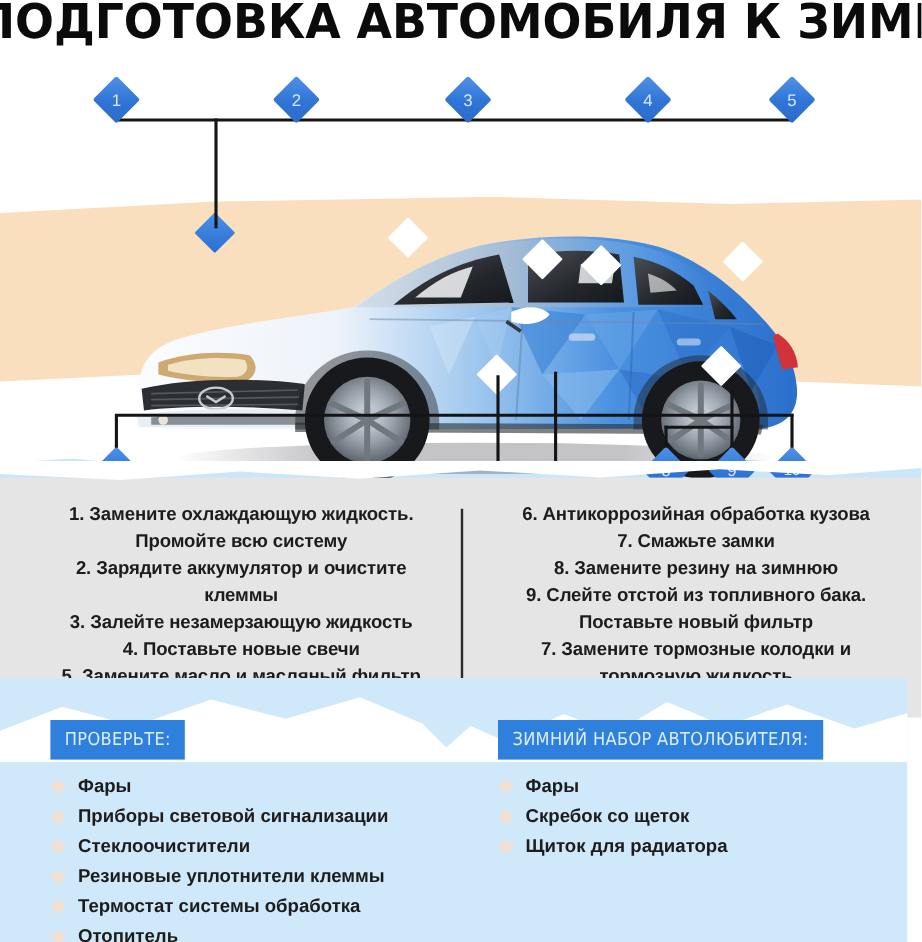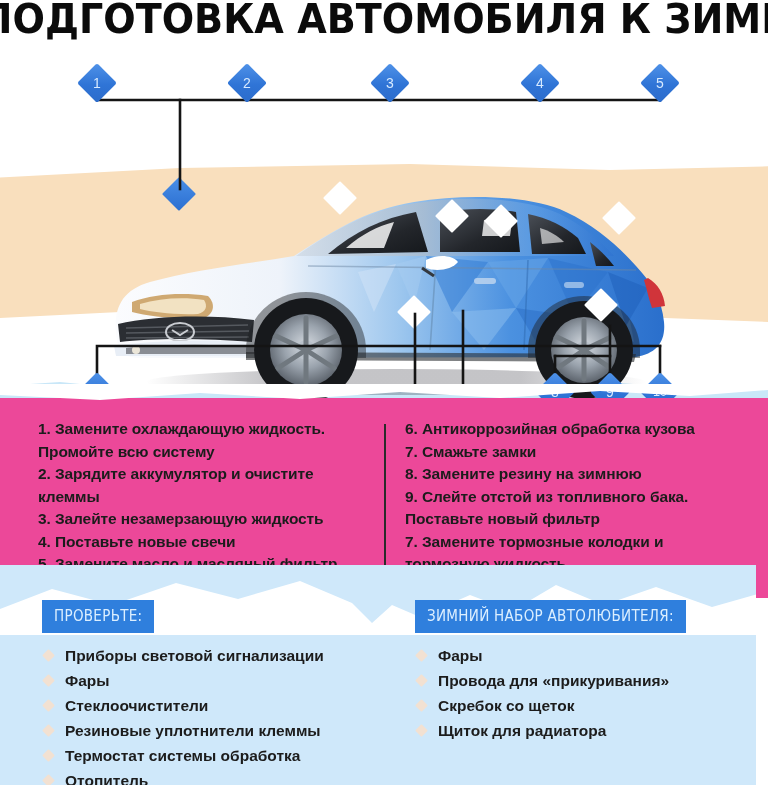--- a/index.html
+++ b/index.html
@@ -80,21 +80,22 @@
   
   .hot{
     position:absolute;width:24px;height:24px;transform:rotate(45deg);
     background:#ffffff;border-radius:1px;
   }
   .hot.blue{background:linear-gradient(135deg,#4a8fe7,#2b6fd1);}
 
   
   .panel{
     position:absolute;left:0;top:398px;width:768px;height:200px;
-    background:#ec4899;
+    background:#e5e5e5;
+    text-align:center;
   }
   .panel-top-wave{
     position:absolute;left:0;top:-14px;width:768px;height:20px;background:#ffffff;
     clip-path:polygon(0 0,768px 0,768px 6px,690px 12px,600px 7px,500px 14px,400px 8px,300px 15px,200px 9px,100px 16px,0 11px);
   }
   .list{
     position:absolute;top:20px;
     color:#1c1c1c;
     font-size:15.5px;
     font-weight:bold;
@@ -382,52 +383,51 @@
                  L470,30 L512,46 L556,20 L604,40 L656,22 L712,42 L768,26 L768,70 L0,70 Z" fill="#ffffff"></path>
       </svg>
     </div>
 
     <div class="badge left">ПРОВЕРЬТЕ:</div>
     <div class="badge right">ЗИМНИЙ НАБОР АВТОЛЮБИТЕЛЯ:</div>
 
     <div class="checklist left">
       <div class="ck-item">
         <span class="ck-bullet"></span>
+        <span>Фары</span>
+      </div>
+      <div class="ck-item">
+        <span class="ck-bullet"></span>
         <span>Приборы световой сигнализации</span>
       </div>
       <div class="ck-item">
         <span class="ck-bullet"></span>
+        <span>Стеклоочистители</span>
+      </div>
+      <div class="ck-item">
+        <span class="ck-bullet"></span>
+        <span>Резиновые уплотнители клеммы</span>
+      </div>
+      <div class="ck-item">
+        <span class="ck-bullet"></span>
+        <span>Термостат системы обработка</span>
+      </div>
+      <div class="ck-item">
+        <span class="ck-bullet"></span>
+        <span>Отопитель</span>
+      </div>
+    </div>
+
+    <div class="checklist right">
+      <div class="ck-item">
+        <span class="ck-bullet"></span>
         <span>Фары</span>
       </div>
       <div class="ck-item">
         <span class="ck-bullet"></span>
-        <span>Стеклоочистители</span>
-      </div>
-      <div class="ck-item">
-        <span class="ck-bullet"></span>
-        <span>Резиновые уплотнители клеммы</span>
-      </div>
-      <div class="ck-item">
-        <span class="ck-bullet"></span>
-        <span>Термостат системы обработка</span>
-      </div>
-      <div class="ck-item">
-        <span class="ck-bullet"></span>
-        <span>Отопитель</span>
-      </div>
-    </div>
-
-    <div class="checklist right">
-      <div class="ck-item">
-        <span class="ck-bullet"></span>
-        <span>Фары</span>
-      </div>
-      <div class="ck-item">
-        <span class="ck-bullet"></span>
-        <span>Провода для «прикуривания»</span>
       </div>
       <div class="ck-item">
         <span class="ck-bullet"></span>
         <span>Скребок со щеток</span>
       </div>
       <div class="ck-item">
         <span class="ck-bullet"></span>
         <span>Щиток для радиатора</span>
       </div>
     </div>

